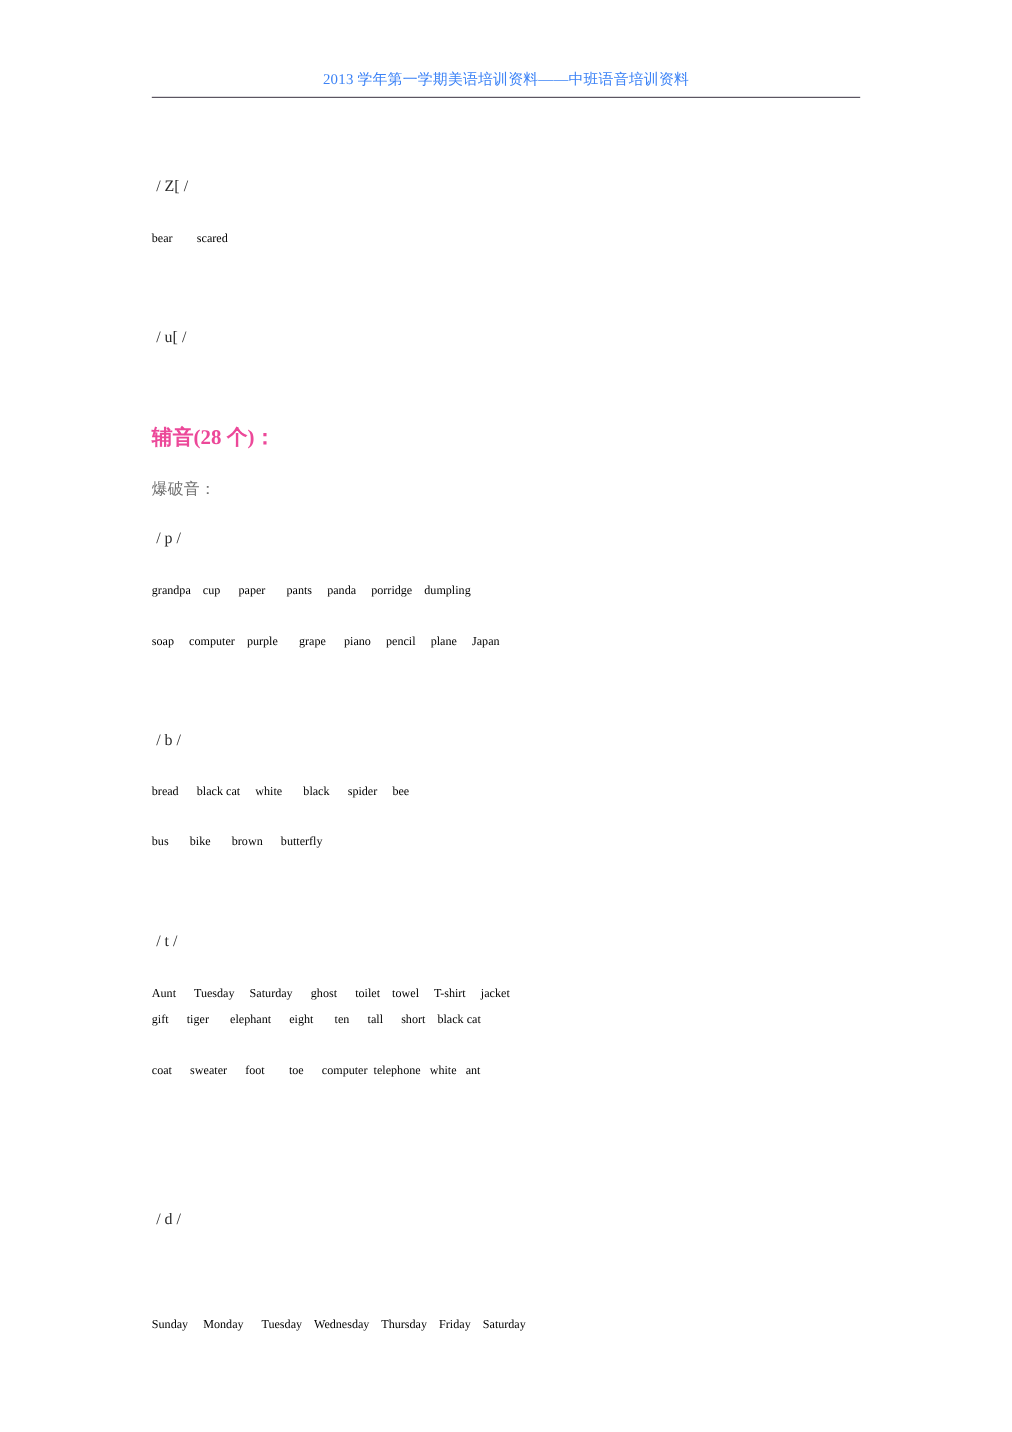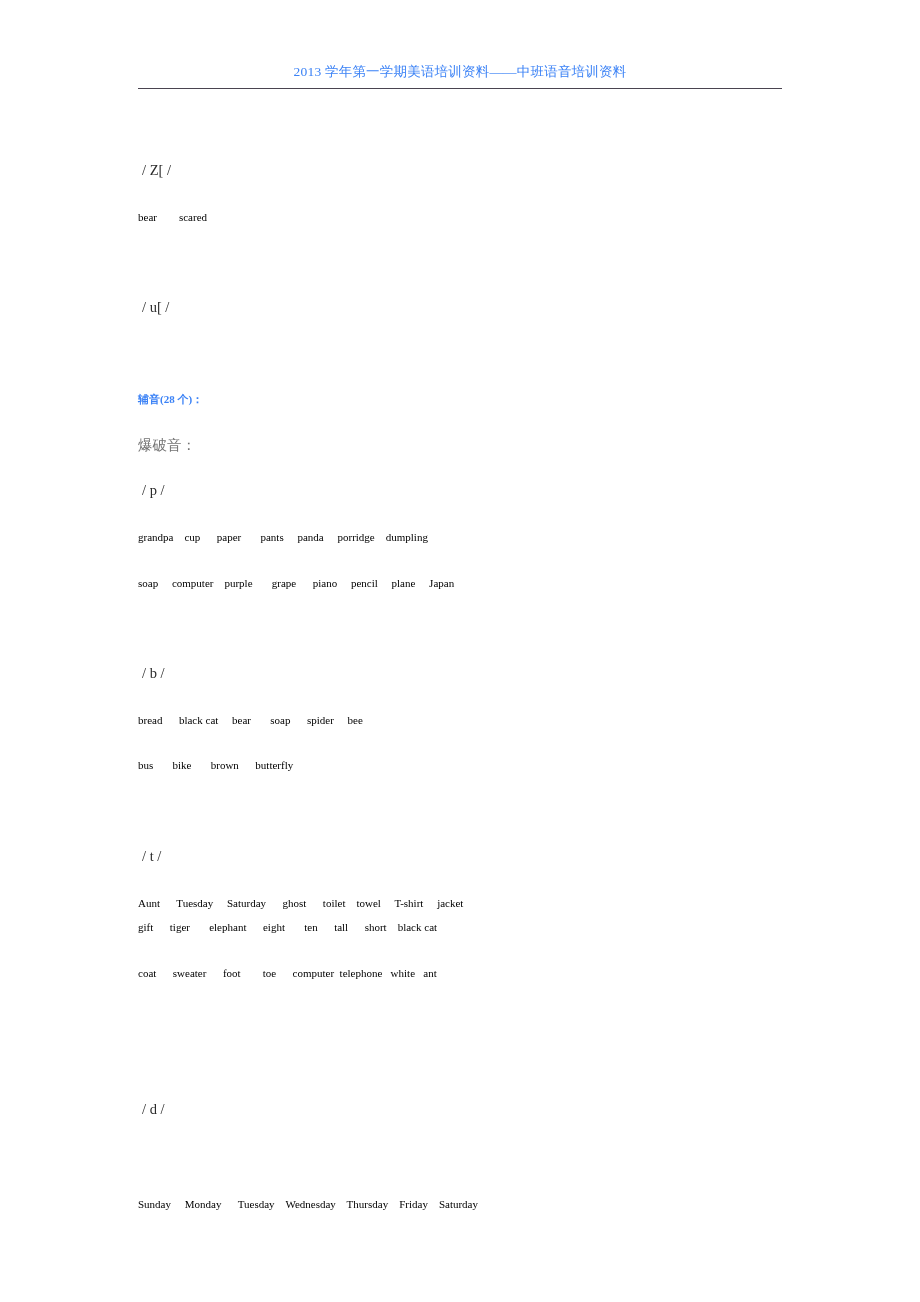--- a/index.html
+++ b/index.html
@@ -55,24 +55,24 @@
     position: absolute;
     left: 138px;
     font-size: 11px;
     line-height: 22px;
     color: #000000;
     white-space: pre;
   }
   .section-title {
     position: absolute;
     left: 138px;
-    font-size: 11px;
+    font-size: 19px;
     line-height: 22px;
     font-weight: bold;
-    color: #3b82f6;
+    color: #ec4899;
     white-space: pre;
   }
   .sub-label {
     position: absolute;
     left: 138px;
     font-size: 14.5px;
     line-height: 22px;
     color: #737373;
     white-space: pre;
   }
@@ -114,21 +114,21 @@
 
   <div class="section-title y-cons">辅音(28 个)：</div>
 
   <div class="sub-label y-plos">爆破音：</div>
 
   <div class="phon y-psym">/ p /</div>
   <div class="words y-pw1">grandpa    cup      paper       pants     panda     porridge    dumpling</div>
   <div class="words y-pw2">soap     computer    purple       grape      piano     pencil     plane     Japan</div>
 
   <div class="phon y-bsym">/ b /</div>
-  <div class="words y-bw1">bread      black cat     bear       soap      spider     bee</div>
+  <div class="words y-bw1">bread      black cat     white       black      spider     bee</div>
   <div class="words y-bw2">bus       bike       brown      butterfly</div>
 
   <div class="phon y-tsym">/ t /</div>
   <div class="words y-tw1">Aunt      Tuesday     Saturday      ghost      toilet    towel     T-shirt     jacket</div>
   <div class="words y-tw2">gift      tiger       elephant      eight       ten      tall      short    black cat</div>
   <div class="words y-tw3">coat      sweater      foot        toe      computer  telephone   white   ant</div>
 
   <div class="phon y-dsym">/ d /</div>
   <div class="words y-dw1">Sunday     Monday      Tuesday    Wednesday    Thursday    Friday    Saturday</div>
 

